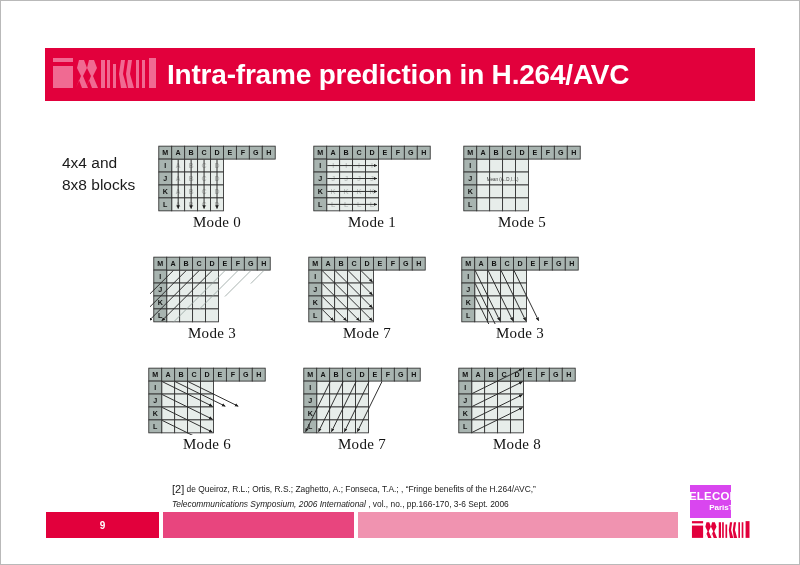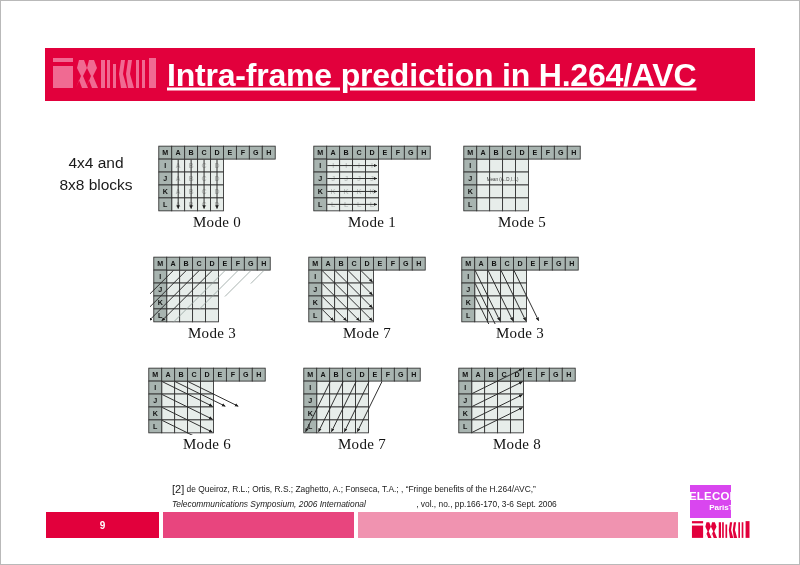--- a/index.html
+++ b/index.html
@@ -44,37 +44,35 @@
     width: 104px;
     height: 34px;
   }
   #header-logo svg { display: block; }
   #slide-title {
     position: absolute;
     left: 122px;
     top: 50%;
     transform: translateY(-50%);
     color: #ffffff;
-    font-size: 32px;
+    font-size: 28px;
     font-weight: bold;
     letter-spacing: -0.2px;
     white-space: nowrap;
-    text-decoration: underline;
   }
 
   
   #block-label {
     position: absolute;
-    left: 46px;
+    left: 62px;
     top: 152px;
     width: 100px;
     font-size: 15.5px;
     color: #1a1a1a;
     line-height: 1.45;
-    text-align: center;
   }
 
   
   #figures {
     position: absolute;
     left: 0;
     top: 0;
     width: 800px;
     height: 470px;
   }
@@ -112,21 +110,21 @@
     color: #1a1a1a;
     line-height: 1.55;
   }
   #citation .bracket {
     font-size: 11px;
     vertical-align: -1px;
   }
   #citation .line2 {
     font-style: italic;
   }
-  #citation .line2 .roman { font-style: normal; padding-left: 48px; }
+  #citation .line2 .roman { font-style: normal; }
 
   
   #footer-bar-1 {
     position: absolute;
     left: 46px;  top: 512px;
     width: 113px; height: 26px;
     background: #e2003c;
   }
   #page-number {
     position: absolute;

